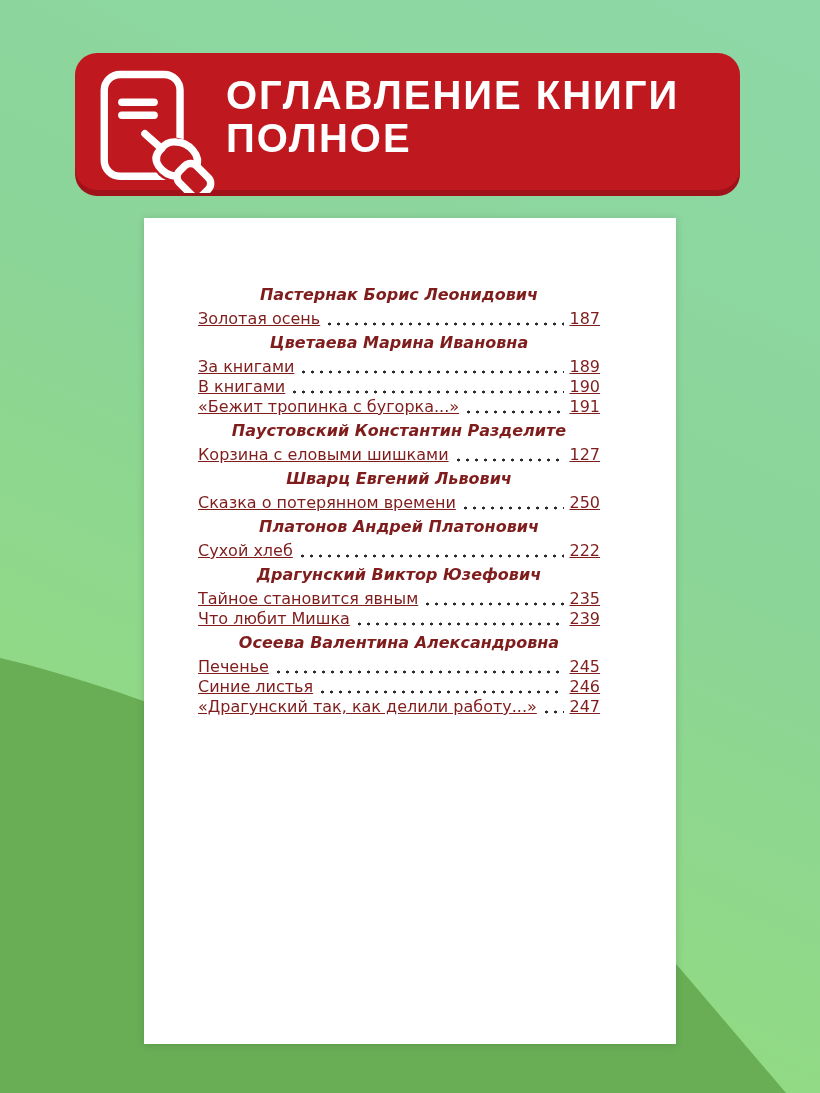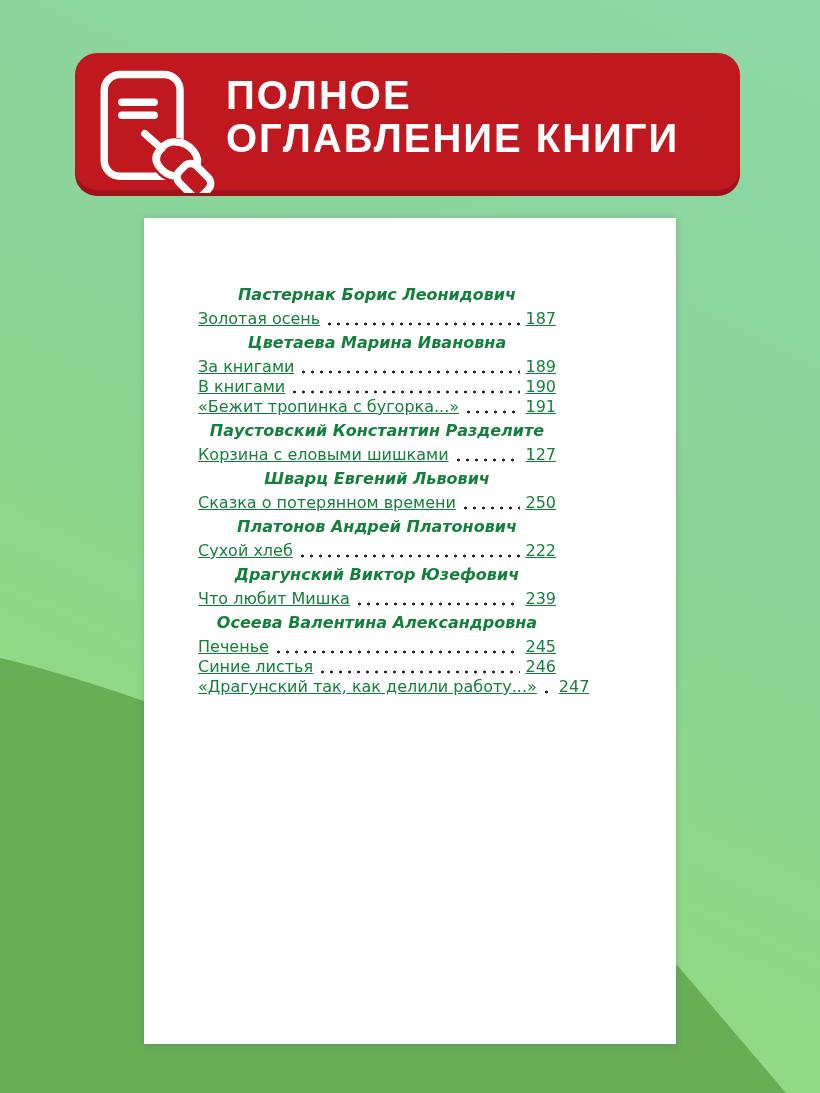--- a/index.html
+++ b/index.html
@@ -13,21 +13,21 @@
           background:#c0181f;border-radius:22px;box-shadow:0 6px 0 #a0121a;
           display:flex;align-items:center;}
   .banner-icon{position:absolute;left:20px;top:14px;width:122px;height:126px;}
   .banner-text{position:absolute;left:151px;top:21px;color:#ffffff;
                font-family:"Liberation Sans","DejaVu Sans",sans-serif;
                font-weight:bold;font-size:40px;line-height:43px;letter-spacing:2px;}
 
   
   .page{position:absolute;left:144px;top:218px;width:532px;height:826px;
         background:#ffffff;box-shadow:0 1px 7px rgba(40,70,40,.22);
-        box-sizing:border-box;padding:63px 120px 0 54px;color:#15803d;}
+        box-sizing:border-box;padding:63px 76px 0 54px;color:#7f1d1d;}
   .author{font-size:16px;line-height:20px;font-weight:bold;font-style:italic;
           text-align:center;margin:4px 0;}
   .entry{display:flex;align-items:baseline;font-size:16px;line-height:20px;}
   .entry .t{white-space:nowrap;text-decoration:underline;}
   .entry .dots{flex:1;min-width:12px;height:14px;margin:0 5px;align-self:flex-end;
         background-image:radial-gradient(circle,#2a2a2a 1.4px,rgba(0,0,0,0) 1.6px);
         background-size:9px 4px;background-repeat:repeat-x;
         background-position:left bottom 3px;}
   .entry .n{white-space:nowrap;text-decoration:underline;}
 </style>
@@ -51,22 +51,22 @@
       <g>
         <circle cx="86" cy="100" r="24" fill="#c0181f"></circle>
         <path d="M72,88 q-10,9 -3,19 q7,10 19,11 q15,1 21,-9 q5,-10 -3,-19 q-8,-9 -18,-9 q-10,-1 -16,7 z" fill="#c0181f" stroke="#ffffff" stroke-width="8" stroke-linejoin="round"></path>
         <path d="M54,72 Q63,80 72,88" fill="none" stroke="#ffffff" stroke-width="8" stroke-linecap="round"></path>
         <g transform="translate(107,121) rotate(45)">
           <rect x="-17" y="-12" width="36" height="26" rx="9" fill="#c0181f" stroke="#ffffff" stroke-width="8"></rect>
         </g>
       </g>
     </svg>
     <div class="banner-text">
+      <div>ОГЛАВЛЕНИЕ КНИГИ</div>
       <div>ПОЛНОЕ</div>
-      <div>ОГЛАВЛЕНИЕ КНИГИ</div>
     </div>
   </div>
 
   <div class="page" id="toc">
   <section>
     <h3 class="author">Пастернак Борис Леонидович</h3>
 
   <div class="entry">
     <span class="t">Золотая осень</span>
     <span class="dots"></span>
@@ -122,20 +122,25 @@
   <div class="entry">
     <span class="t">Сухой хлеб</span>
     <span class="dots"></span>
     <span class="n">222</span>
   </div>
 </section>
 
   <section>
     <h3 class="author">Драгунский Виктор Юзефович</h3>
 
+  <div class="entry">
+    <span class="t">Тайное становится явным</span>
+    <span class="dots"></span>
+    <span class="n">235</span>
+  </div>
 
   <div class="entry">
     <span class="t">Что любит Мишка</span>
     <span class="dots"></span>
     <span class="n">239</span>
   </div>
 </section>
 
   <section>
     <h3 class="author">Осеева Валентина Александровна</h3>

